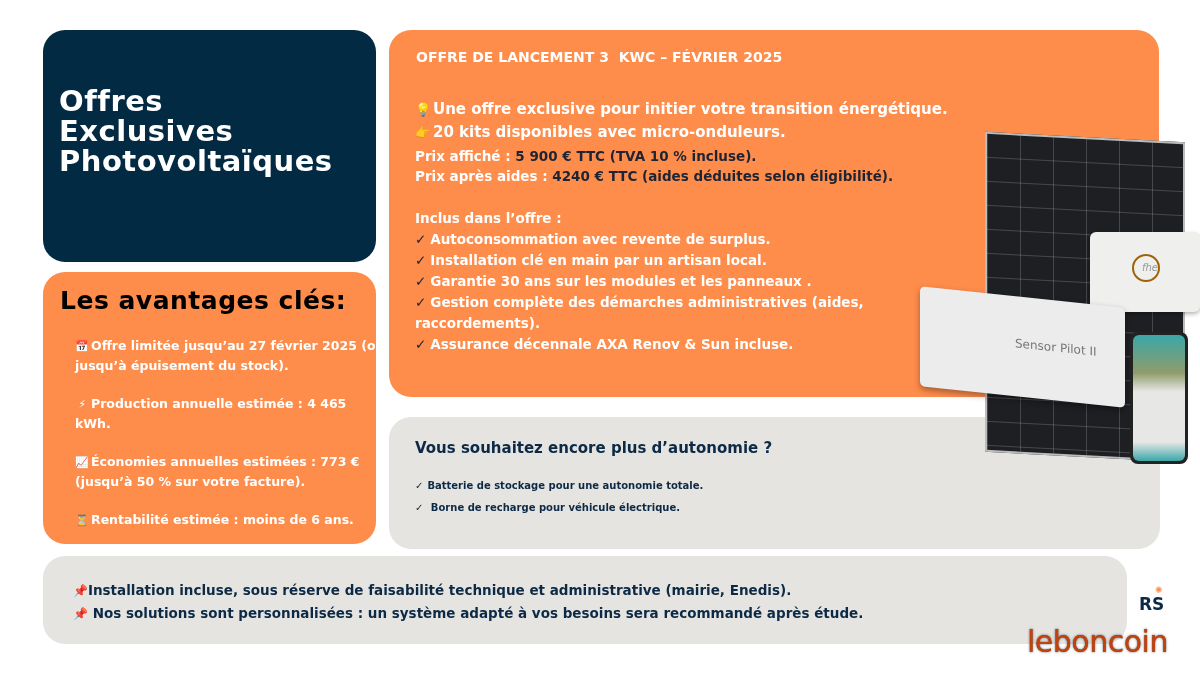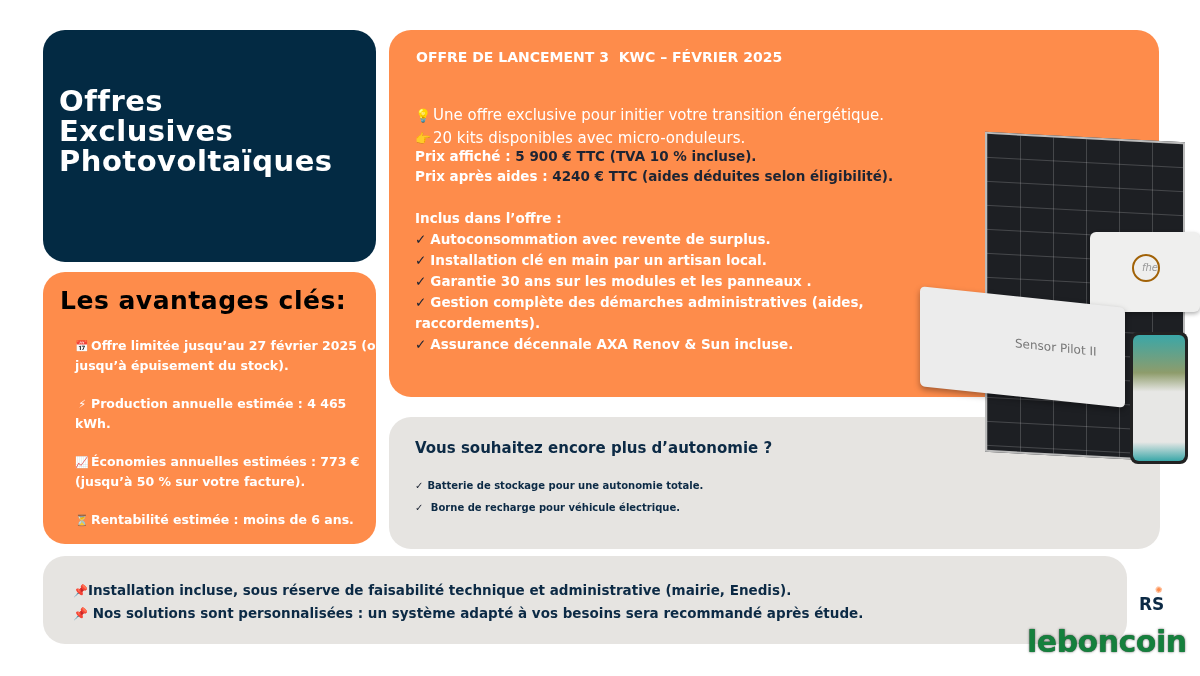--- a/index.html
+++ b/index.html
@@ -12,21 +12,21 @@
   .title-card .title span { display: block; }
 
   .adv-card { left: 43px; top: 272px; width: 333px; height: 272px; background: #fe8c4b; }
   .adv-card h2 { position: absolute; left: 17px; top: 14px; color: #000000; font-size: 25px; font-weight: 700; letter-spacing: 0.5px; white-space: nowrap; }
   .adv-list { position: absolute; left: 32px; top: 64px; width: 310px; color: #ffffff; font-weight: 700; font-size: 12.5px; line-height: 19px; }
   .adv-list .item { margin-bottom: 19px; }
   .adv-list .ico { display: inline-block; width: 14px; text-align: center; margin-right: 2px; font-size: 11px; }
 
   .offer-card { left: 389px; top: 30px; width: 770px; height: 367px; background: #fe8c4b; }
   .offer-card .heading { position: absolute; left: 27px; top: 19px; color: #ffffff; font-weight: 700; font-size: 14px; white-space: pre; }
-  .offer-card .intro { position: absolute; left: 26px; top: 74px; color: #ffffff; font-weight: 400; font-size: 15px; line-height: 23px; }
+  .offer-card .intro { position: absolute; left: 26px; top: 68px; color: #ffffff; font-weight: 700; font-size: 15px; line-height: 23px; }
   .offer-card .intro .ico { display: inline-block; width: 18px; font-size: 13px; }
   .offer-card .prices { position: absolute; left: 26px; top: 116px; font-size: 13.5px; line-height: 20px; font-weight: 700; }
   .offer-card .prices .lbl { color: #ffffff; }
   .offer-card .prices .val { color: #1d2433; }
   .offer-card .incl { position: absolute; left: 26px; top: 178px; width: 480px; color: #ffffff; font-size: 13.5px; line-height: 21px; font-weight: 700; }
   .check { color: #1d2433; font-weight: 700; margin-right: 4px; }
 
   .more-card { left: 389px; top: 411px; width: 771px; height: 132px; background: #e6e4e1; margin-top: 6px; }
   .more-card .q { position: absolute; left: 26px; top: 22px; color: #0c2a45; font-weight: 700; font-size: 15px; }
   .more-card .list { position: absolute; left: 26px; top: 58px; color: #0c2a45; font-weight: 700; font-size: 10px; line-height: 22px; }
@@ -39,21 +39,21 @@
   .panel { position: absolute; left: 70px; top: 5px; width: 200px; height: 320px; background: #1d1f23; transform: skewY(3deg); border: 2px solid #bbb; background-image: linear-gradient(90deg, rgba(255,255,255,0.18) 1px, transparent 1px), linear-gradient(0deg, rgba(255,255,255,0.18) 1px, transparent 1px); background-size: 33px 100%, 100% 24px; }
   .inverter { position: absolute; left: 175px; top: 100px; width: 110px; height: 80px; background: #efefee; border-radius: 6px; box-shadow: 0 2px 4px rgba(0,0,0,0.3); }
   .inverter .logo { position: absolute; left: 42px; top: 22px; width: 28px; height: 28px; border: 2px solid #a16207; border-radius: 50%; color: #999; font-size: 10px; text-align: right; line-height: 24px; font-style: italic; }
   .sensor { position: absolute; left: 5px; top: 165px; width: 205px; height: 100px; background: #ececec; border-radius: 5px; box-shadow: 0 3px 6px rgba(0,0,0,0.35); transform: skewY(6deg); }
   .sensor .txt { position: absolute; left: 95px; top: 40px; font-size: 12px; color: #777; }
   .phone { position: absolute; left: 215px; top: 200px; width: 58px; height: 132px; background: #222; border-radius: 8px; padding: 3px; }
   .phone .scr { width: 100%; height: 100%; border-radius: 6px; background: linear-gradient(180deg, #3aa7a8 0%, #8e9c6b 30%, #e7e7e5 45%, #e7e7e5 85%, #3aa7a8 100%); }
 
   .rs-logo { position: absolute; left: 1139px; top: 594px; color: #0c2a45; font-weight: 700; font-size: 17px; }
   .rs-logo .spark { position: absolute; left: 16px; top: -9px; color: #fe8c4b; font-size: 9px; }
-  .watermark { position: absolute; left: 1027px; top: 624px; color: #15803d; font-size: 30px; font-weight: 700; letter-spacing: -0.5px; text-shadow: 0 0 3px rgba(0,0,0,0.45), 0 0 1px rgba(0,0,0,0.6); }
+  .watermark { position: absolute; left: 1027px; top: 624px; color: #c2410c; font-size: 30px; font-weight: 400; letter-spacing: -0.5px; text-shadow: 0 0 3px rgba(0,0,0,0.45), 0 0 1px rgba(0,0,0,0.6); }
 </style>
 </head>
 <body>
 
 <div class="card title-card">
   <div class="title">
     <span>Offres</span>
     <span>Exclusives</span>
     <span>Photovoltaïques</span>
   </div>

